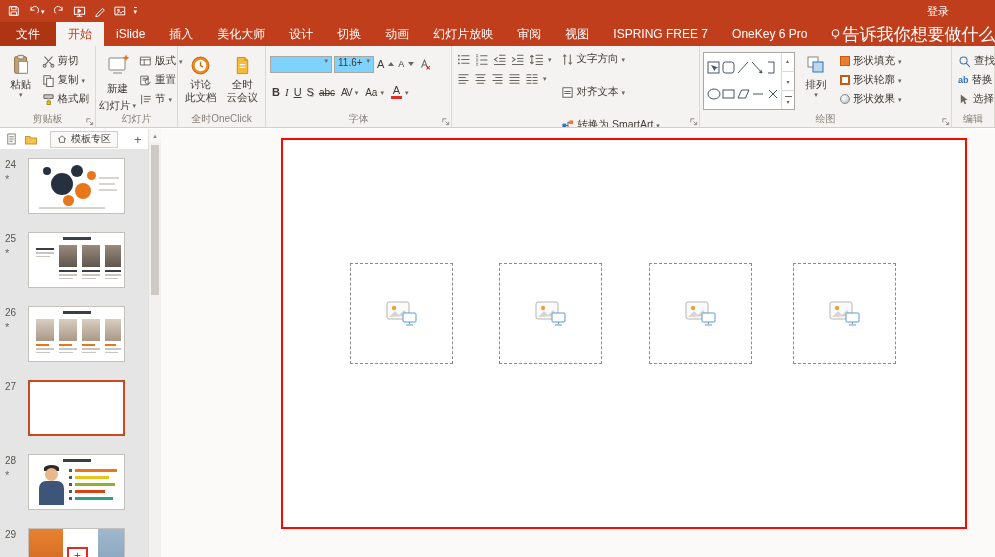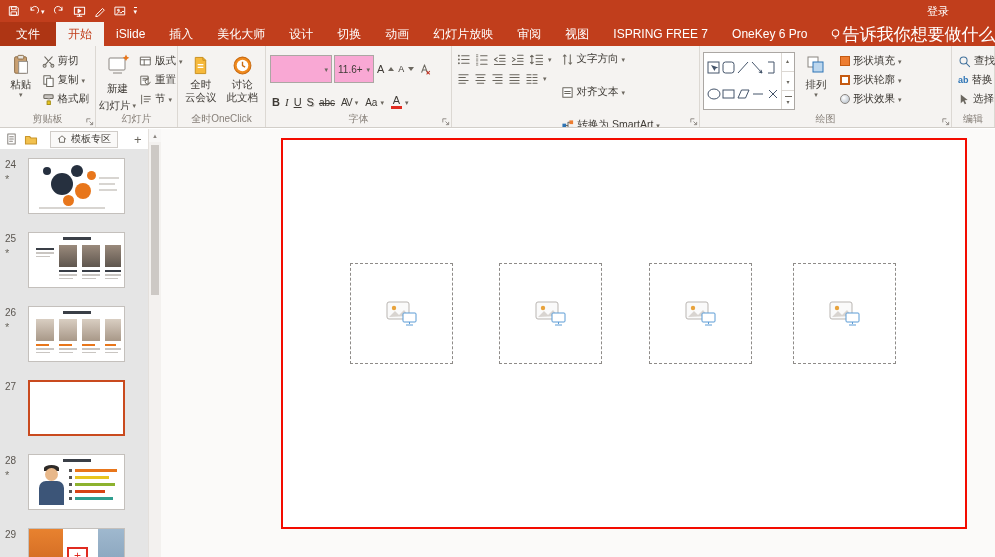--- a/index.html
+++ b/index.html
@@ -45,21 +45,21 @@
   .g-clip{width:96px;display:flex;}
   .g-slides{width:82px;display:flex;}
   .g-qs{width:88px;display:flex;justify-content:center;gap:2px;}
   .g-font{width:186px;}
   .g-para{width:248px;display:flex;gap:4px;}
   .g-draw{width:252px;display:flex;gap:4px;}
   .g-edit{flex:1;min-width:0;}
 
   .frow1{display:flex;gap:2px;align-items:center;margin:5px 1px 0;}
   .frow2{display:flex;gap:5px;align-items:center;margin:10px 1px 0;padding-left:2px;}
-  .combo{border:1px solid var(--combo);background:#f9a8d4;height:28px;display:flex;align-items:center;justify-content:space-between;padding:0 3px;font-size:10px;color:var(--txt);}
+  .combo{border:1px solid var(--combo);background:#7dd3fc;height:17px;display:flex;align-items:flex-start;justify-content:space-between;padding:0 3px;font-size:10px;color:var(--txt);}
   .cb-name{width:62px;}
   .cb-size{width:40px;}
   .fmt{font-size:11px;color:var(--txt);cursor:default;}
   .fmt.b{font-weight:bold;}
   .fmt.i{font-style:italic;font-family:"Liberation Serif",serif;}
   .fmt.u{text-decoration:underline;}
   .fmt.s{text-shadow:1px 1px 0 #b9b5b1;}
   .fmt.st{text-decoration:line-through;font-size:10px;}
   .fmt.sp{font-size:10px;letter-spacing:-1px;}
   .fontcolor{display:inline-flex;flex-direction:column;align-items:center;line-height:10px;}
@@ -337,46 +337,46 @@
           <span>节</span>
           <span class="dd">▾</span>
         </div>
       </div>
       <span class="glabel">幻灯片</span>
     </div>
 
     <div class="group g-qs">
       <div class="bbtn" style="width:40px;">
         <span class="bico">
+          <svg width="21" height="21" viewBox="0 0 20 20">
+              <circle cx="10" cy="10" r="8" fill="#F08A1D" stroke="#C96B12"></circle>
+              <circle cx="10" cy="10" r="5.5" fill="#fff" stroke="none"></circle>
+              <path d="M10 6.5 V10 l2.5 1.5" stroke="#C96B12" stroke-width="1.3" fill="none"></path>
+            </svg>
+        </span>
+        <span class="bl">
+            <span>讨论</span>
+          </span>
+        <span class="bl">
+            <span>此文档</span>
+          </span>
+      </div>
+      <div class="bbtn" style="width:40px;">
+        <span class="bico">
           <svg width="19" height="21" viewBox="0 0 20 20">
               <path d="M4.5 1.5 h8 l3 3 v14 h-11z" fill="#F6B93B" stroke="#C98F1C"></path>
               <path d="M12.5 1.5 v3 h3" fill="none" stroke="#C98F1C"></path>
               <path d="M7 9 h6 M7 12 h6" stroke="#fff" stroke-width="1.4" fill="none"></path>
             </svg>
         </span>
         <span class="bl">
             <span>全时</span>
           </span>
         <span class="bl">
             <span>云会议</span>
-          </span>
-      </div>
-      <div class="bbtn" style="width:40px;">
-        <span class="bico">
-          <svg width="21" height="21" viewBox="0 0 20 20">
-              <circle cx="10" cy="10" r="8" fill="#F08A1D" stroke="#C96B12"></circle>
-              <circle cx="10" cy="10" r="5.5" fill="#fff" stroke="none"></circle>
-              <path d="M10 6.5 V10 l2.5 1.5" stroke="#C96B12" stroke-width="1.3" fill="none"></path>
-            </svg>
-        </span>
-        <span class="bl">
-            <span>讨论</span>
-          </span>
-        <span class="bl">
-            <span>此文档</span>
           </span>
       </div>
       <span class="glabel">全时OneClick</span>
     </div>
 
     <div class="group g-font">
       <div class="frow1">
         <div class="combo cb-name">
           <span></span>
             <span class="dd">▾</span>

